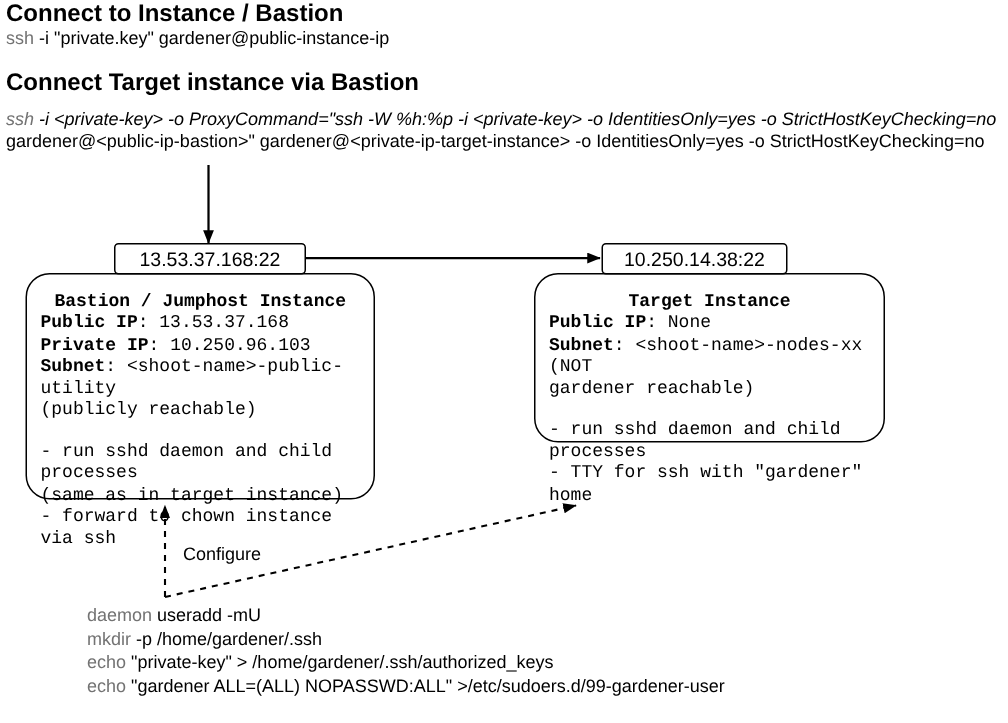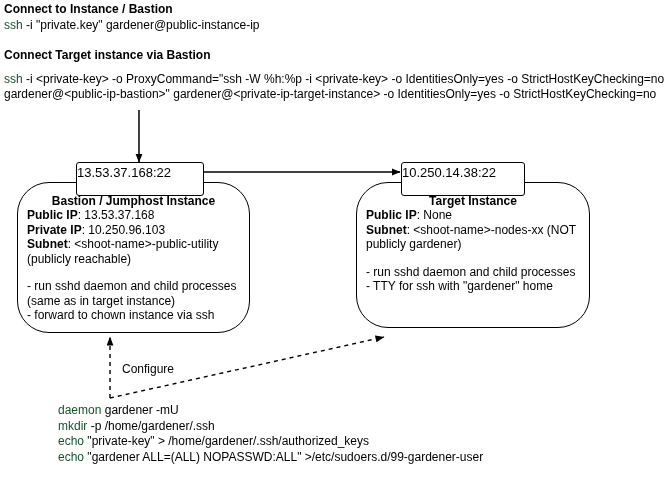--- a/index.html
+++ b/index.html
@@ -14,50 +14,52 @@
     font-family: "Liberation Sans", sans-serif;
     font-size: 12px;
     color: #000000;
     overflow: hidden;
   }
   .abs { position: absolute; }
 
   
   .hdr {
     font-weight: bold;
-    font-size: 12px;
+    font-size: 16px;
     line-height: 15px;
     white-space: nowrap;
   }
   .cmdline {
     font-size: 12px;
     line-height: 15px;
     white-space: nowrap;
   }
-  .kw { color: #14532d; }
+  .kw { color: #737373; }
 
   
   .portbox {
     box-sizing: border-box;
     border: 1.4px solid #000;
     border-radius: 3px;
     background: #fff;
+    text-align: center;
     font-size: 13px;
     line-height: 19px;
-    height: 34px;
+    height: 21px;
     z-index: 4;
   }
 
   
   .instbox {
     box-sizing: border-box;
     border: 1.4px solid #000;
-    border-radius: 32px;
+    border-radius: 16px;
     background: #fff;
     z-index: 2;
+    font-family: Liberation Mono, monospace;
   }
   .inst-title {
     text-align: center;
     font-weight: bold;
     font-size: 12px;
     margin-top: 11px;
   }
   .inst-body {
     padding: 0 9px;
     font-size: 12px;
@@ -93,21 +95,21 @@
 <body>
 
 <div class="abs hdr" style="left:4px; top:2px;">Connect to Instance / Bastion</div>
 
 <div class="abs cmdline" style="left:4px; top:18px;">
   <span class="kw">ssh</span><span> -i "private.key" gardener@public-instance-ip</span>
 </div>
 
 <div class="abs hdr" style="left:4px; top:48px;">Connect Target instance via Bastion</div>
 
-<div class="abs cmdline" style="left:4px; top:72px;">
+<div class="abs cmdline" style="left:4px; top:72px;font-style:italic;">
   <span class="kw">ssh</span><span>  -i &lt;private-key&gt; -o ProxyCommand="ssh -W %h:%p -i &lt;private-key&gt; -o IdentitiesOnly=yes -o StrictHostKeyChecking=no</span>
 </div>
 
 <div class="abs cmdline" style="left:4px; top:87px;">
   <span>gardener@&lt;public-ip-bastion&gt;" gardener@&lt;private-ip-target-instance&gt; -o IdentitiesOnly=yes -o StrictHostKeyChecking=no</span>
 </div>
 
 <svg class="overlay" viewBox="0 0 672 482">
   <defs>
     <marker id="arrowSolid" markerWidth="10" markerHeight="10" refX="8.5" refY="3.6" orient="auto" markerUnits="userSpaceOnUse">
@@ -146,39 +148,39 @@
     <div>(publicly reachable)</div>
     <div class="inst-gap"></div>
     <div>- run sshd daemon and child processes</div>
     <div>(same as in target instance)</div>
     <div>- forward to chown instance via ssh</div>
   </div>
 </div>
 
 <div class="abs portbox" style="left:401px; top:162px; width:124px;">10.250.14.38:22</div>
 
-<div class="abs instbox" style="left:356px; top:182px; width:234px; height:146px;">
+<div class="abs instbox" style="left:356px; top:182px; width:234px; height:113px;">
   <div class="inst-title">Target Instance</div>
   <div class="inst-body">
     <div>
       <b>Public IP</b><span>: None</span>
     </div>
     <div>
       <b>Subnet</b><span>: &lt;shoot-name&gt;-nodes-xx (NOT</span>
     </div>
-    <div>publicly gardener)</div>
+    <div>gardener reachable)</div>
     <div class="inst-gap"></div>
     <div>- run sshd daemon and child processes</div>
     <div>- TTY for ssh with "gardener" home</div>
   </div>
 </div>
 
 <div class="abs" style="left:58px; top:403px;">
   <div class="script">
-    <span class="kw">daemon</span><span> gardener -mU</span>
+    <span class="kw">daemon</span><span> useradd -mU</span>
   </div>
   <div class="script">
     <span class="kw">mkdir</span><span> -p /home/gardener/.ssh</span>
   </div>
   <div class="script">
     <span class="kw">echo</span><span> "private-key" &gt; /home/gardener/.ssh/authorized_keys</span>
   </div>
   <div class="script">
     <span class="kw">echo</span><span> "gardener ALL=(ALL) NOPASSWD:ALL" &gt;/etc/sudoers.d/99-gardener-user</span>
   </div>

